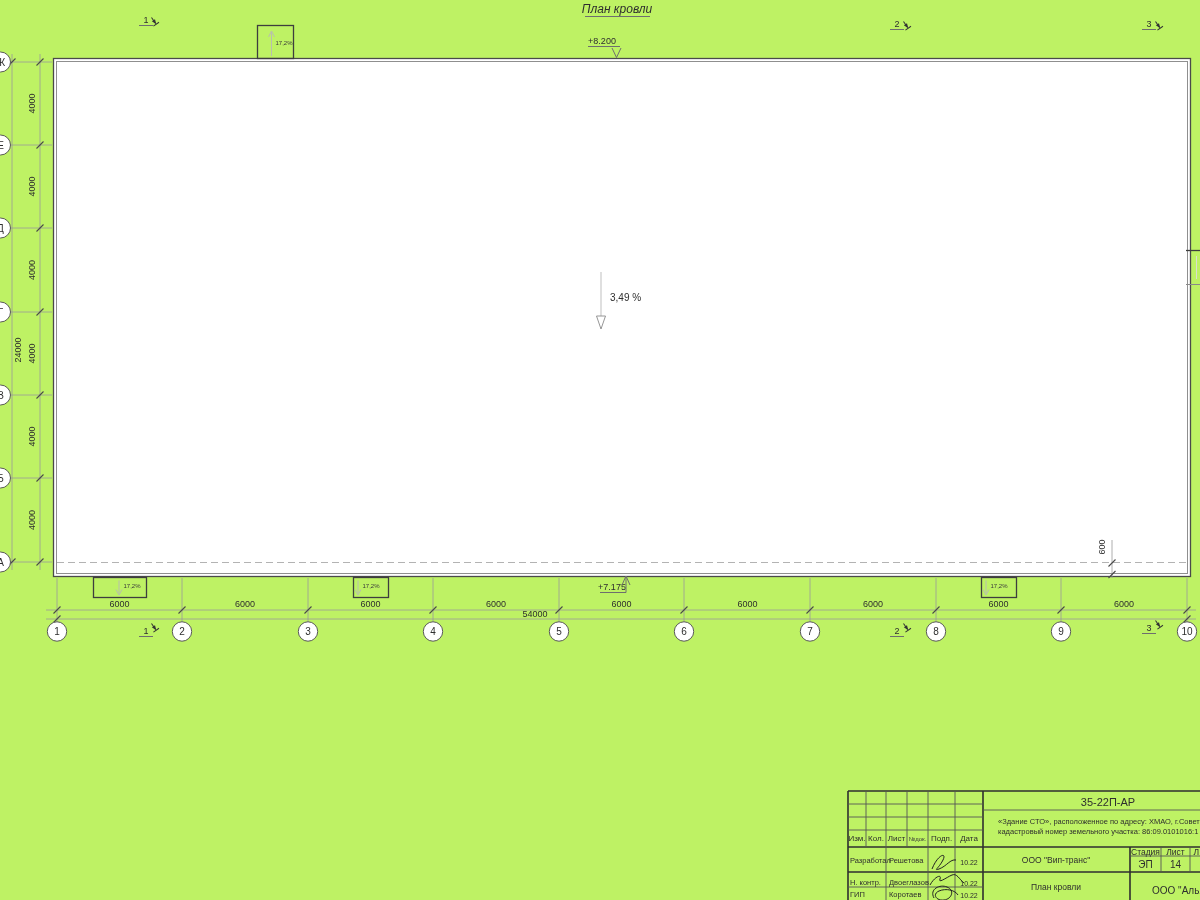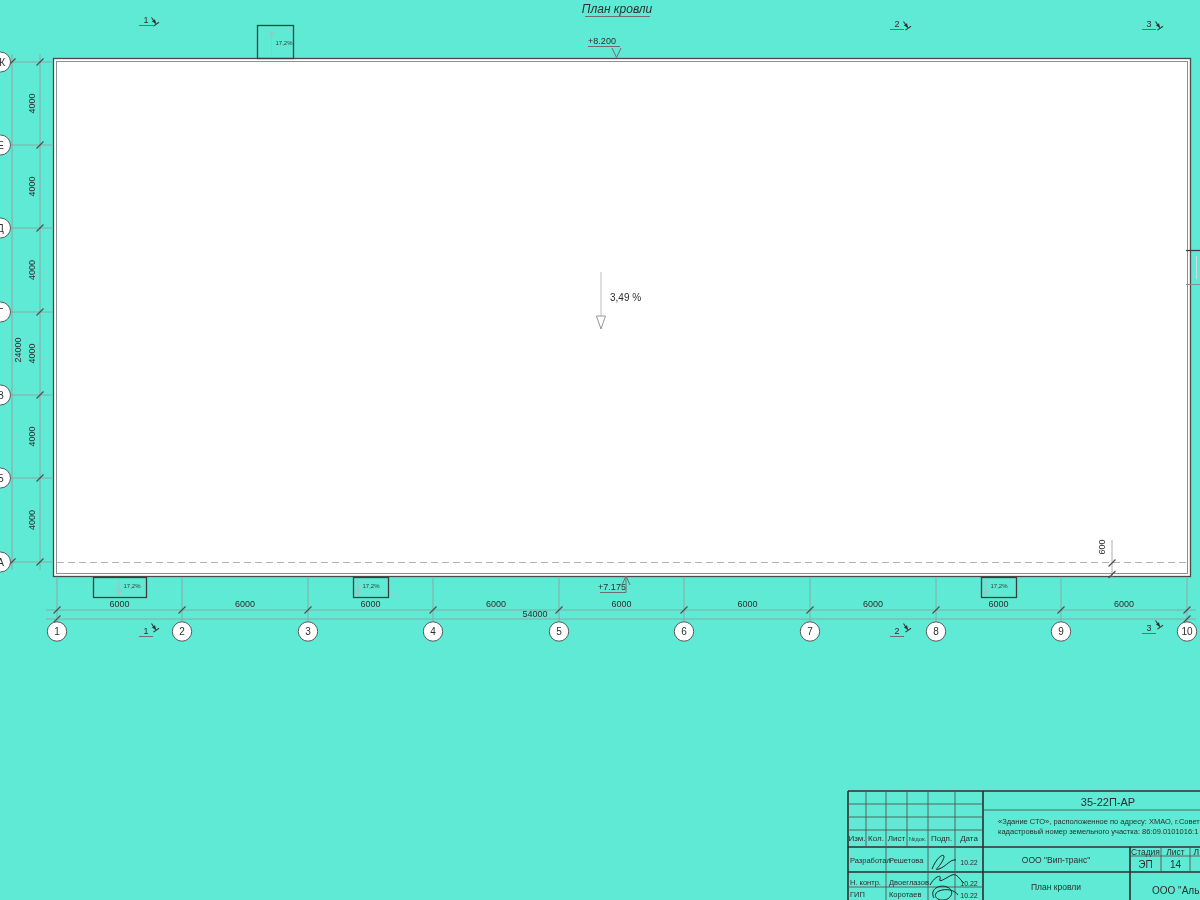--- a/index.html
+++ b/index.html
@@ -1,16 +1,16 @@
 <!DOCTYPE html>
 <html><head>
 <meta charset="utf-8">
 <style>
   html,body{margin:0;padding:0;background:#fff;}
-  #root{position:relative;width:1200px;height:900px;overflow:hidden;background:#5eead4;
+  #root{position:relative;width:1200px;height:900px;overflow:hidden;background:#bef264;
         font-family:"Liberation Sans",sans-serif;}
   svg{position:absolute;left:0;top:0;}
   text{fill:#2e2e2e;font-family:"Liberation Sans",sans-serif;}
   .t6{font-size:6px;fill:#3a3a3a;}
   .t7{font-size:7px;}
   .t75{font-size:7.5px;}
   .t8{font-size:8px;}
   .t85{font-size:8.5px;}
   .t9{font-size:9px;}
   .t10{font-size:10px;}

